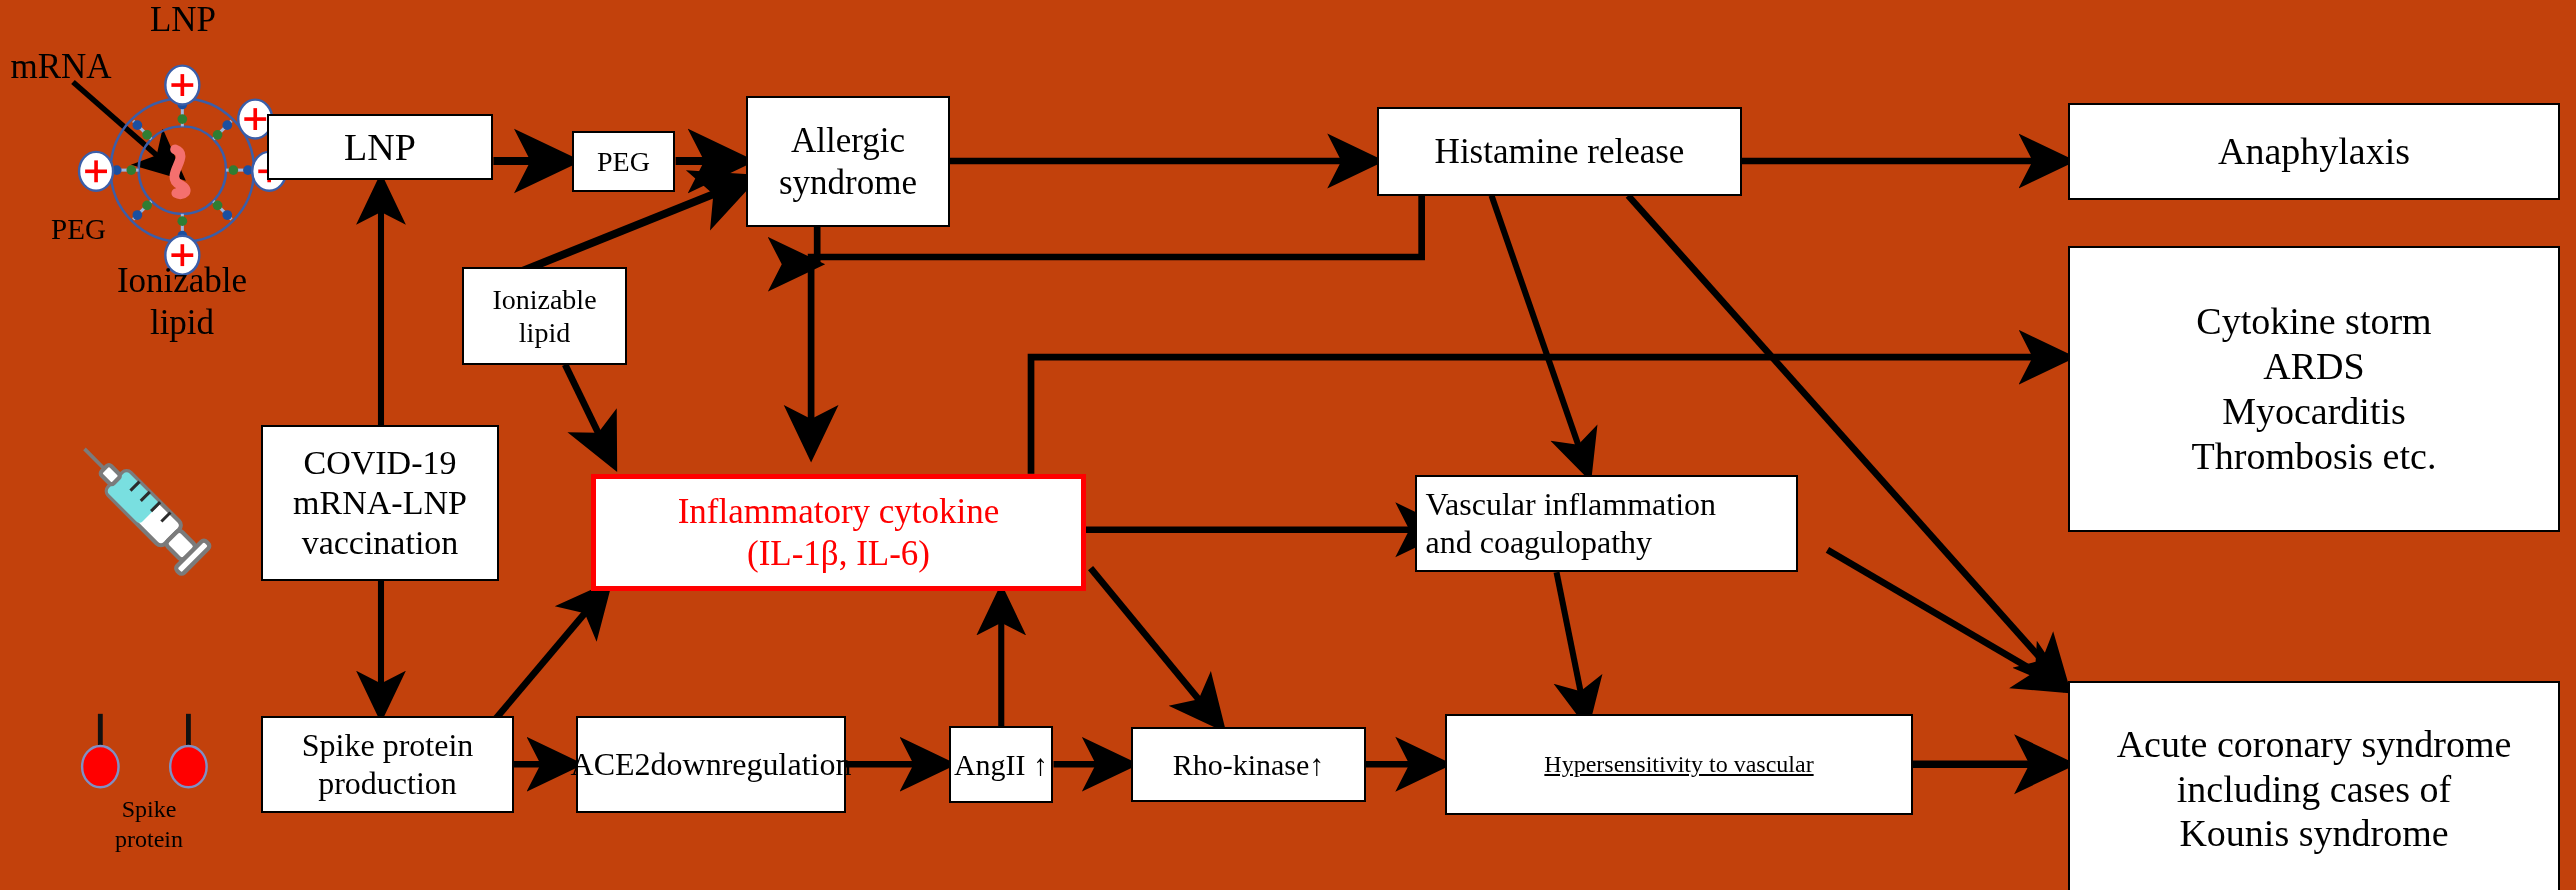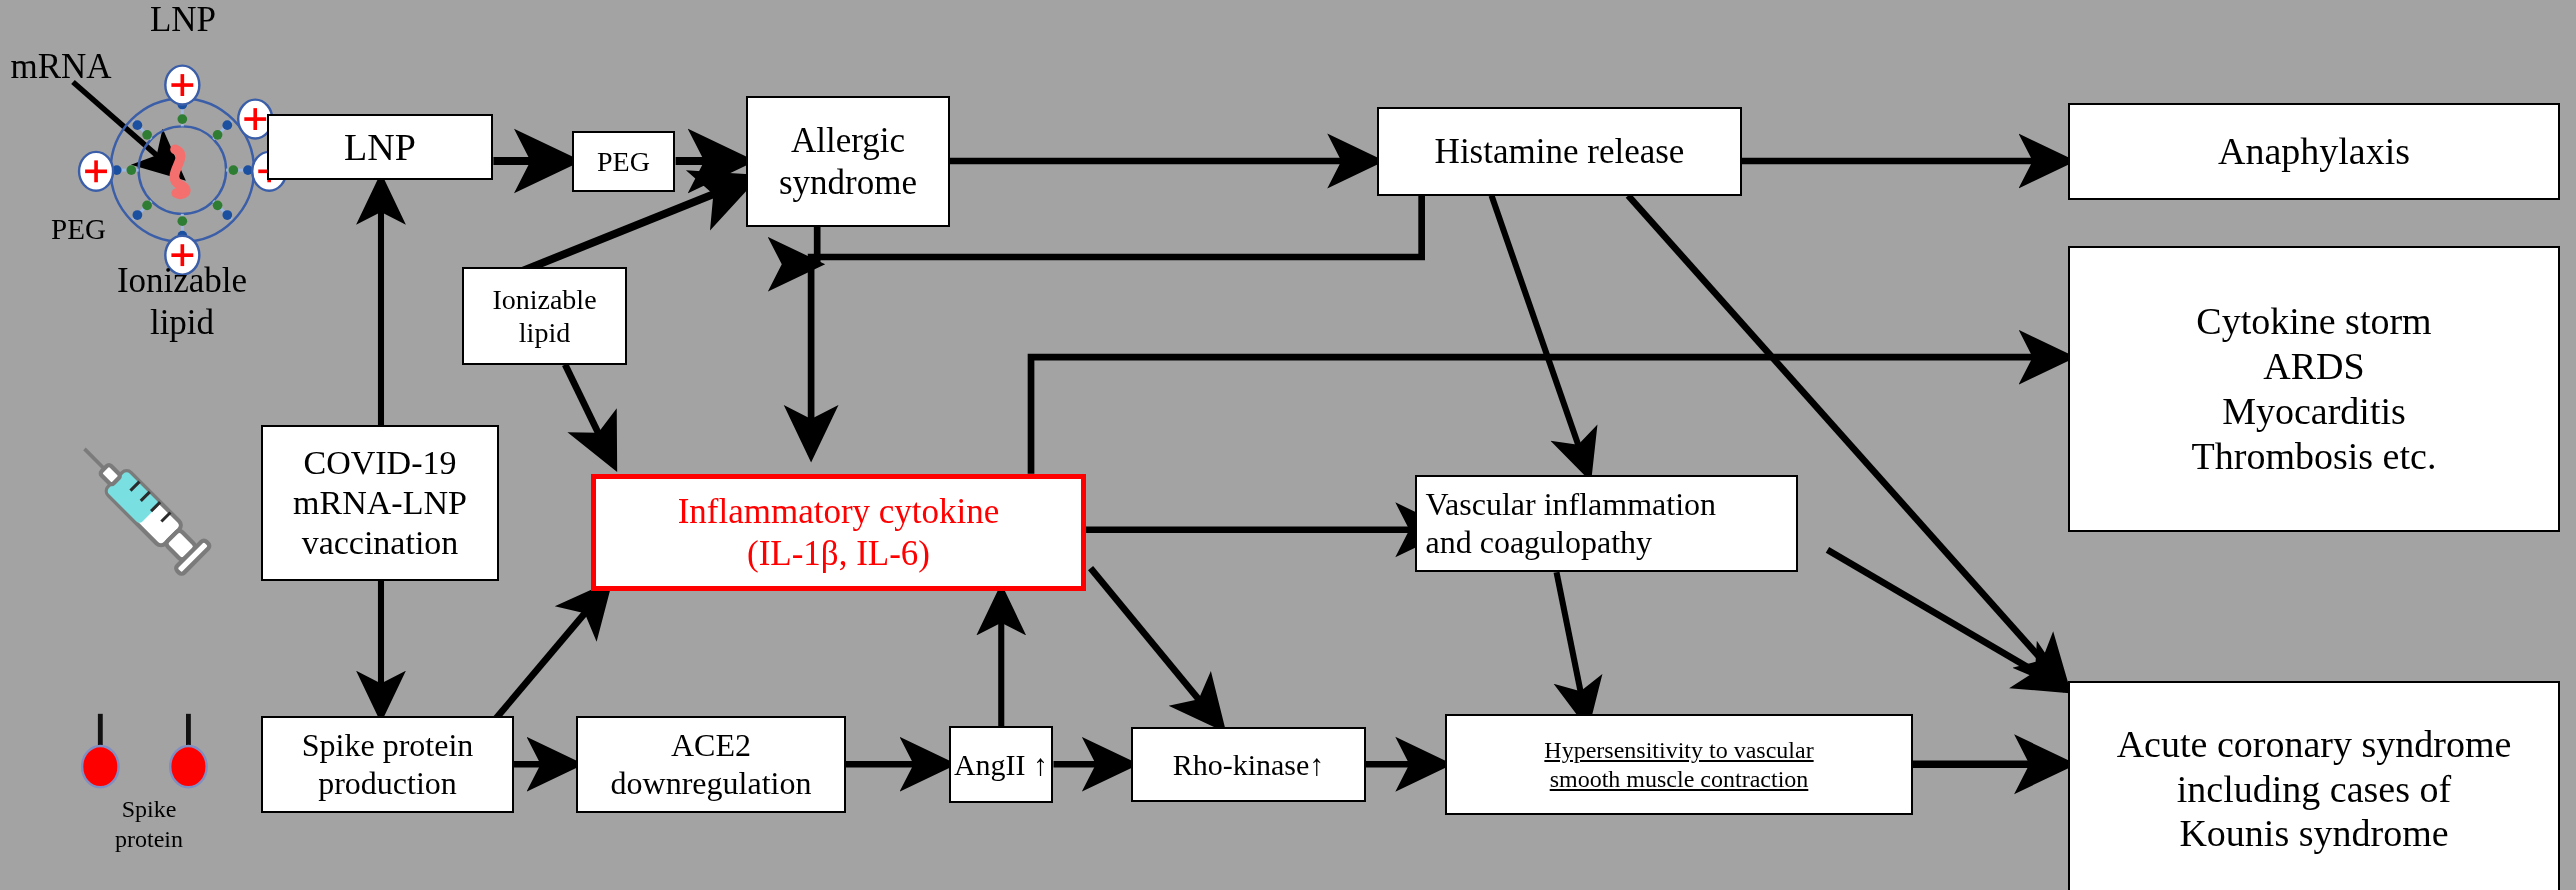--- a/index.html
+++ b/index.html
@@ -1,17 +1,17 @@
 <!DOCTYPE html>
 <html style="font-size:9.7px"><head>
 <meta charset="utf-8">
 <style>
   html,body{margin:0;padding:0;background:#ffffff;}
   body{width:2576px;height:890px;font-family:"Liberation Serif",serif;}
-  #stage{position:relative;width:2576px;height:890px;background:#a3a3a3;overflow:hidden;}
+  #stage{position:relative;width:2576px;height:890px;background:#c2410c;overflow:hidden;}
   svg.layer{position:absolute;left:0;top:0;width:2576px;height:890px;}
   .node{position:absolute;box-sizing:border-box;border:2.4px solid #000;background:#fff;
         display:flex;align-items:center;justify-content:center;text-align:center;
         color:#000;line-height:1.18;}
   .node.red{border:5.5px solid #ff0000;color:#ff0000;}
   .lbl{position:absolute;color:#000;text-align:center;line-height:1.12;white-space:nowrap;}
 </style>
 </head>
 <body>
 
@@ -231,36 +231,35 @@
               flex-direction:column;align-items:flex-start;padding-left:8.5px;">
     <span>Vascular inflammation</span>
     <span>and coagulopathy</span>
   </div>
 
   <div class="node" style="left:261px;top:716px;width:253px;height:97px;font-size:32px;flex-direction:column;">
     <span>Spike protein</span>
     <span>production</span>
   </div>
 
-  <div class="node" style="left:576px;top:716px;width:270px;height:97px;font-size:32px;flex-direction:column;">
+  <div class="node" style="left:576px;top:716px;width:270px;height:97px;font-size:32px;">
     <span>ACE2</span>
     <span>downregulation</span>
   </div>
 
   <div class="node" style="left:949px;top:726px;width:104px;height:77px;font-size:30px;">
     <span>AngII ↑</span>
   </div>
 
   <div class="node" style="left:1131px;top:727px;width:235px;height:75px;font-size:30px;justify-content:center;">
     <span>Rho-kinase↑</span>
   </div>
 
   <div class="node" style="left:1445px;top:714px;width:468px;height:101px;font-size:24px;flex-direction:column;text-decoration:underline;">
     <span>Hypersensitivity to vascular</span>
-    <span>smooth muscle contraction</span>
   </div>
 
   <div class="node" style="left:2068px;top:661px;width:492px;height:216px;font-size:38px;flex-direction:column;margin-top:20px;">
     <span>Acute coronary syndrome</span>
     <span>including cases of</span>
     <span>Kounis syndrome</span>
   </div>
 
 </div>
 

